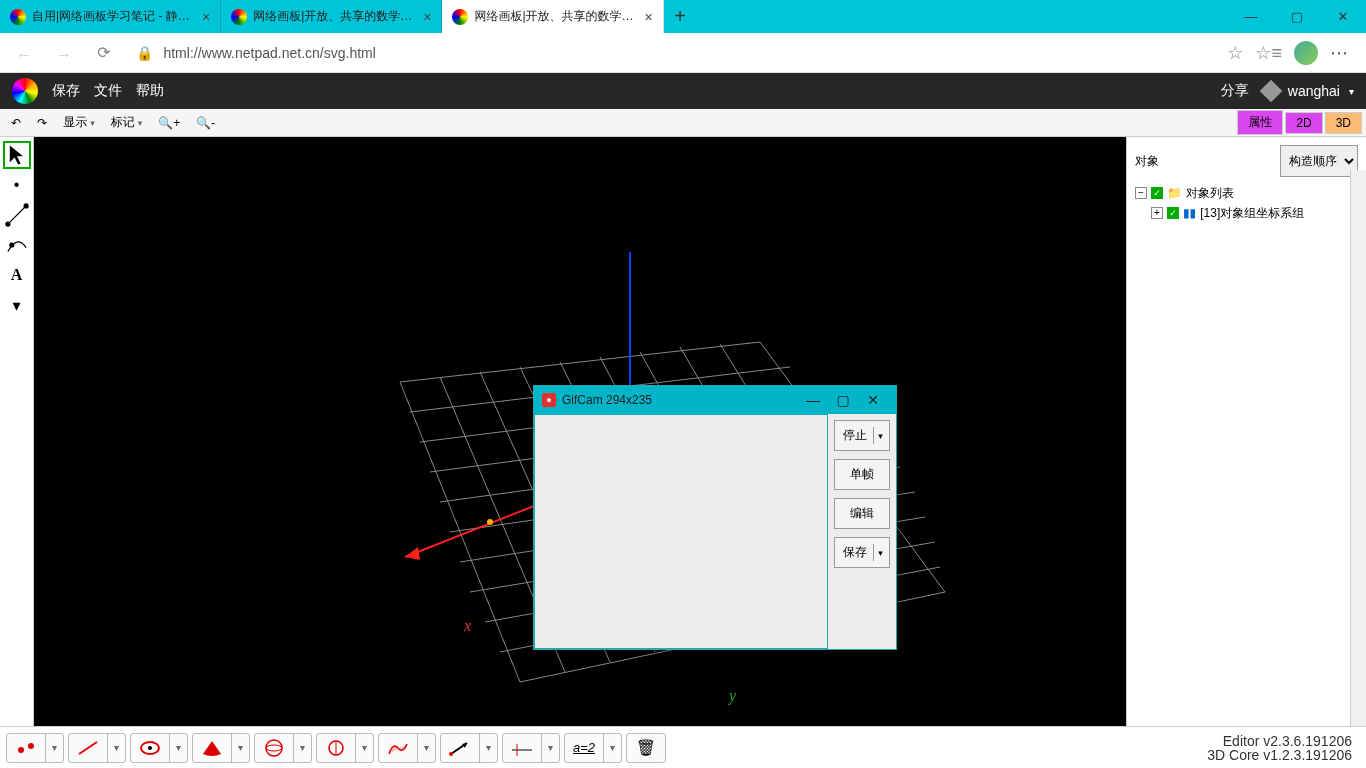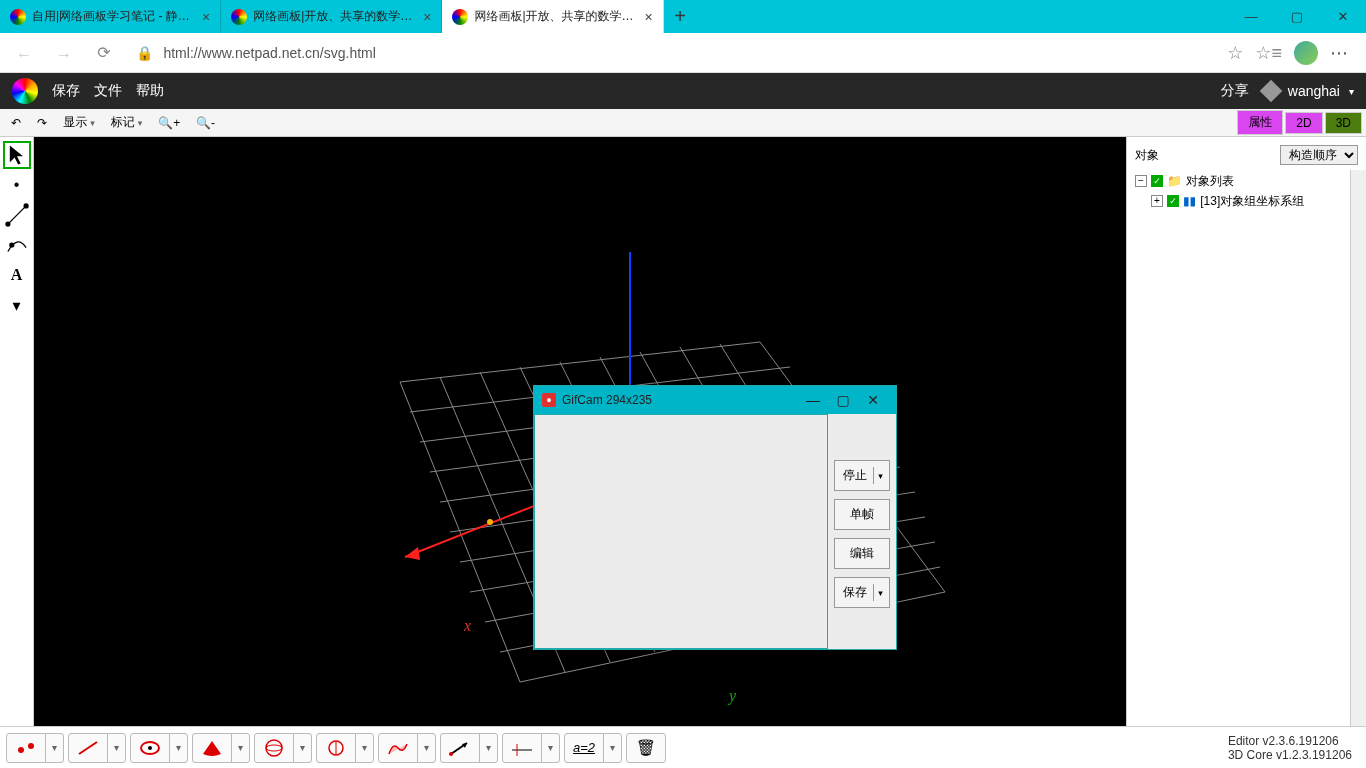--- a/index.html
+++ b/index.html
@@ -27,57 +27,57 @@
 .logo{width:26px;height:26px;border-radius:50%;background:conic-gradient(red,orange,yellow,green,cyan,blue,magenta,red);}
 .appbar .sp{flex:1;}
 .appbar .user{display:flex;align-items:center;gap:9px;}
 .diamond{width:16px;height:16px;background:#999;transform:rotate(45deg);}
 
 .toolbar{height:28px;background:#f5f5f5;border-bottom:1px solid #ccc;display:flex;align-items:center;padding:0 4px;font-size:12px;gap:2px;}
 .tbtn{padding:2px 6px;border:1px solid transparent;display:flex;align-items:center;gap:3px;cursor:pointer;}
 .tbtn .arr{font-size:9px;color:#666;}
 .toolbar .sp{flex:1;}
 .modetab{padding:3px 10px;border:1px solid #ccc;background:#d946ef;font-size:12px;}
-.modetab.active{background:#4d7c0f;}
+.modetab.active{background:#fdba74;}
 
 .main{display:flex;height:calc(100% - 33px - 40px - 36px - 28px - 42px);}
 .lefttools{width:34px;background:#fff;border-right:1px solid #ccc;display:flex;flex-direction:column;align-items:center;padding-top:4px;gap:2px;}
 .ltool{width:28px;height:28px;display:flex;align-items:center;justify-content:center;border:1px solid transparent;font-size:16px;}
 .ltool.sel{border:2px solid #0a0;}
 .canvas{flex:1;background:#000;position:relative;overflow:hidden;}
 .rightpanel{width:240px;background:#fff;border-left:1px solid #ccc;padding:8px;font-size:12px;}
 .rp-head{display:flex;justify-content:space-between;align-items:center;margin-bottom:6px;}
-.rp-sel{border:1px solid #999;font-size:12px;padding:1px 4px;}
+.rp-sel{border:1px solid #999;font-size:12px;padding:7px 4px;}
 .tree{font-size:12px;line-height:20px;}
 .tree .row{display:flex;align-items:center;gap:4px;}
 .tree .exp{width:12px;height:12px;border:1px solid #888;display:inline-flex;align-items:center;justify-content:center;font-size:10px;line-height:1;}
 .tree .chk{width:12px;height:12px;border:1px solid #0a0;background:#0a0;display:inline-flex;align-items:center;justify-content:center;color:#fff;font-size:9px;}
 .folder{color:#d9a000;}
 .scrollhint{position:absolute;right:0;top:170px;bottom:42px;width:16px;background:#f0f0f0;border-left:1px solid #ccc;}
 
 .bottombar{height:42px;background:#fff;border-top:1px solid #ccc;display:flex;align-items:center;padding:0 6px;gap:4px;}
 .bbtn{height:30px;border:1px solid #bbb;border-radius:3px;display:flex;align-items:center;background:#fafafa;}
 .bbtn .main{width:38px;display:flex;align-items:center;justify-content:center;}
 .bbtn .dd{width:18px;display:flex;align-items:center;justify-content:center;border-left:1px solid #bbb;color:#666;font-size:10px;height:100%;}
 .bbtn svg{width:26px;height:20px;}
-.version{margin-left:auto;font-size:12px;color:#333;text-align:left;line-height:14px;padding-right:8px;}
+.version{margin-left:auto;font-size:14px;color:#333;text-align:right;line-height:14px;padding-right:8px;}
 
 
 .gridplane{position:absolute;left:50%;top:50%;transform:translate(-50%,-50%);}
 .axis-label{position:absolute;font-style:italic;font-family:serif;font-size:16px;}
 
 
 .gifcam{position:absolute;left:499px;top:248px;width:364px;background:#ececec;border:1px solid #2aa;box-shadow:2px 2px 8px rgba(0,0,0,.3);}
 .gc-title{height:28px;background:#00b5c8;display:flex;align-items:center;padding:0 8px;color:#222;font-size:12px;}
 .gc-title .rec{width:14px;height:14px;background:#e03030;border-radius:2px;margin-right:6px;display:flex;align-items:center;justify-content:center;color:#fff;font-size:9px;}
 .gc-title .sp{flex:1;}
 .gc-title .wbtn{width:30px;text-align:center;font-size:14px;}
 .gc-body{display:flex;}
 .gc-capture{width:294px;height:235px;border:1px solid #2aa;background:transparent;}
-.gc-side{width:68px;padding:6px;display:flex;flex-direction:column;gap:8px;margin-top:40px;}
+.gc-side{width:68px;padding:6px;display:flex;flex-direction:column;gap:8px;}
 .gc-btn{border:1px solid #999;background:#f4f4f4;font-size:12px;padding:6px 2px;text-align:center;display:flex;}
 .gc-btn .m{flex:1;}
 .gc-btn .d{width:14px;border-left:1px solid #999;display:flex;align-items:center;justify-content:center;font-size:9px;}
 </style>
 </head>
 <body>
 
 <div class="titlebar">
   <div class="tab">
     <span class="favicon" style="background:conic-gradient(red,yellow,green,blue,red);"></span>

